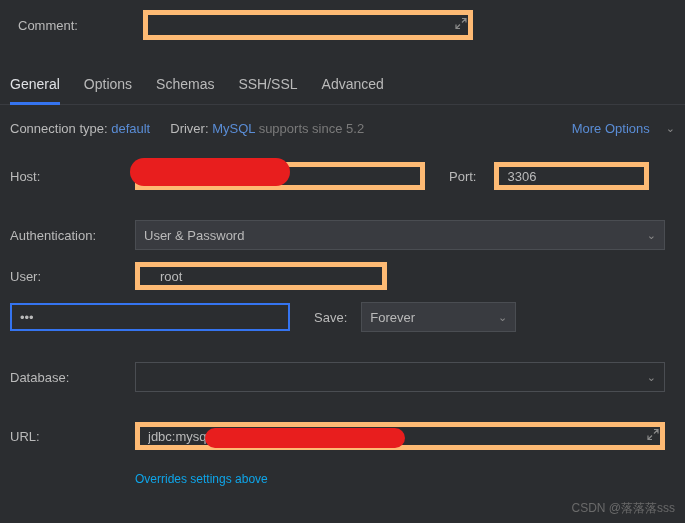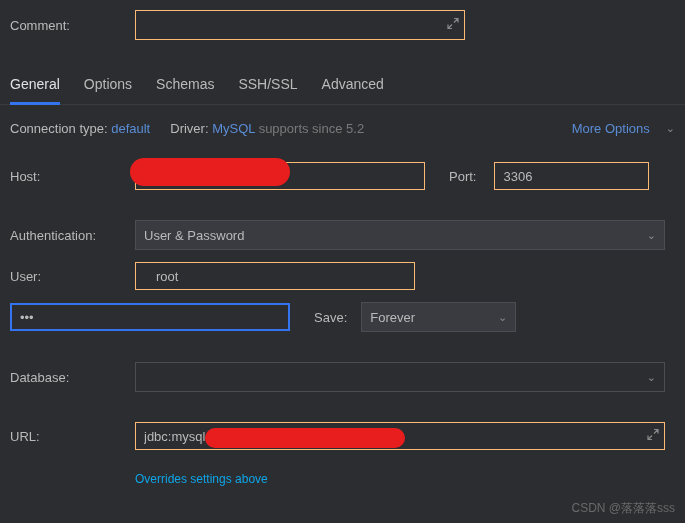--- a/index.html
+++ b/index.html
@@ -6,25 +6,25 @@
     body {
       background: #2b2d30;
       color: #bababa;
       font-family: -apple-system, BlinkMacSystemFont, "Segoe UI", sans-serif;
       font-size: 13px;
       width: 685px;
       height: 523px;
       overflow: hidden;
       position: relative;
     }
-    .row { display: flex; align-items: center; margin-bottom: 6px; padding: 0 10px; }
+    .row { display: flex; align-items: center; margin-bottom: 6px; padding: 0 18px; }
     .label { color: #bababa; width: 125px; flex-shrink: 0; }
     .input {
       background: #2b2d30;
-      border: 1px solid #fdba74;
+      border: 5px solid #fdba74;
       color: #bababa;
       padding: 5px 8px;
       height: 28px;
       outline: none;
       font-size: 13px;
     }
     .comment-input {
       width: 330px;
       height: 30px;
       position: relative;
@@ -76,21 +76,21 @@
       border: 1px solid #4a4d52;
       color: #bababa;
       padding: 5px 8px;
       height: 30px;
       display: flex;
       align-items: center;
       justify-content: space-between;
       cursor: pointer;
     }
     .select-wide { width: 530px; }
-    .user-input { width: 280px; padding-left: 20px; }
+    .user-input { width: 252px; padding-left: 20px; }
     .password-input { width: 280px; border: 2px solid #3574f0; }
     .save-label { margin-left: 24px; margin-right: 14px; }
     .save-select { width: 155px; }
     .db-select { width: 530px; background: #2b2d30; }
     .url-input { width: 530px; position: relative; }
     .hint { color: #0ea5e9; font-size: 12px; margin-left: 135px; margin-top: 16px; }
     .chevron { color: #8a8a8a; font-size: 11px; }
     .redact {
       position: absolute;
       background: #e81e1e;

